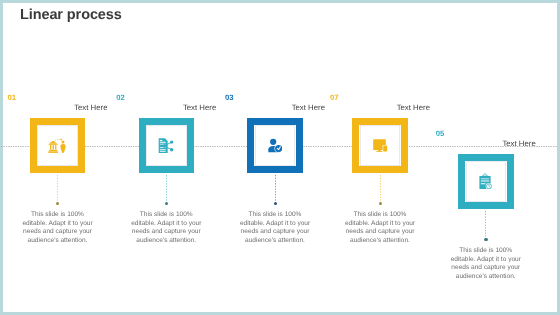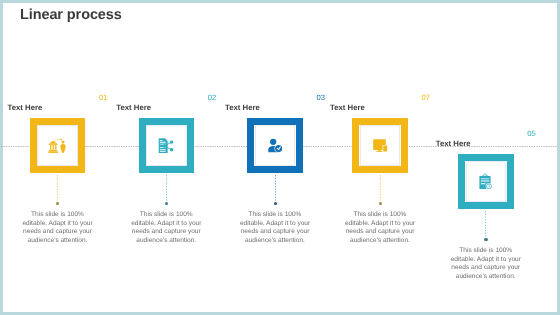--- a/index.html
+++ b/index.html
@@ -7,24 +7,24 @@
        font-family:"Liberation Sans",sans-serif;-webkit-font-smoothing:antialiased;text-rendering:geometricPrecision;}
   #slide{position:absolute;left:0;top:0;width:560px;height:315px;}
   .frame{position:absolute;left:0;top:0;width:560px;height:315px;background:#b8d8db;}
   .page{position:absolute;left:3px;top:3px;width:554px;height:309px;background:#ffffff;}
   .title{position:absolute;left:20px;top:6.5px;font-size:14.5px;font-weight:bold;
          color:#3b3b3b;letter-spacing:-0.1px;white-space:nowrap;}
   .hline{position:absolute;left:1px;top:146px;width:556px;height:2px;}
   .hline svg{display:block;}
   .vline svg{display:block;}
   .col{position:absolute;top:0;width:108px;height:315px;}
-  .num{position:absolute;top:93.3px;left:3.5px;width:100px;text-align:right;
-       font-size:7.7px;font-weight:normal;letter-spacing:0px;}
-  .lbl{position:absolute;top:102.6px;left:3.5px;width:100px;text-align:left;
-       font-size:7.8px;font-weight:bold;color:#3f3f3f;letter-spacing:0px;}
+  .num{position:absolute;top:93.3px;left:3.5px;width:100px;text-align:left;
+       font-size:7.7px;font-weight:bold;letter-spacing:0px;}
+  .lbl{position:absolute;top:102.6px;left:3.5px;width:100px;text-align:right;
+       font-size:7.8px;font-weight:normal;color:#3f3f3f;letter-spacing:0px;}
   .box{position:absolute;top:117.6px;left:25.75px;width:55.6px;height:55.6px;box-sizing:border-box;
        border:7.4px solid #000;background:#fff;}
   .boxinner{position:absolute;left:0.6px;top:0.6px;right:0.6px;bottom:0.6px;
             border:1px solid rgba(120,120,155,0.16);
             display:flex;align-items:center;justify-content:center;}
   .boxinner svg{display:block;} .boxinner{color:inherit;}
   .vline{position:absolute;left:53px;top:174.5px;width:2px;height:27px;}
   .vdot{position:absolute;left:52.2px;top:201.6px;width:3.2px;height:3.2px;border-radius:50%;}
   .desc{position:absolute;top:211.2px;left:17px;width:73px;text-align:center;
         font-size:6.55px;color:#6f6f6f;line-height:8.6px;}

